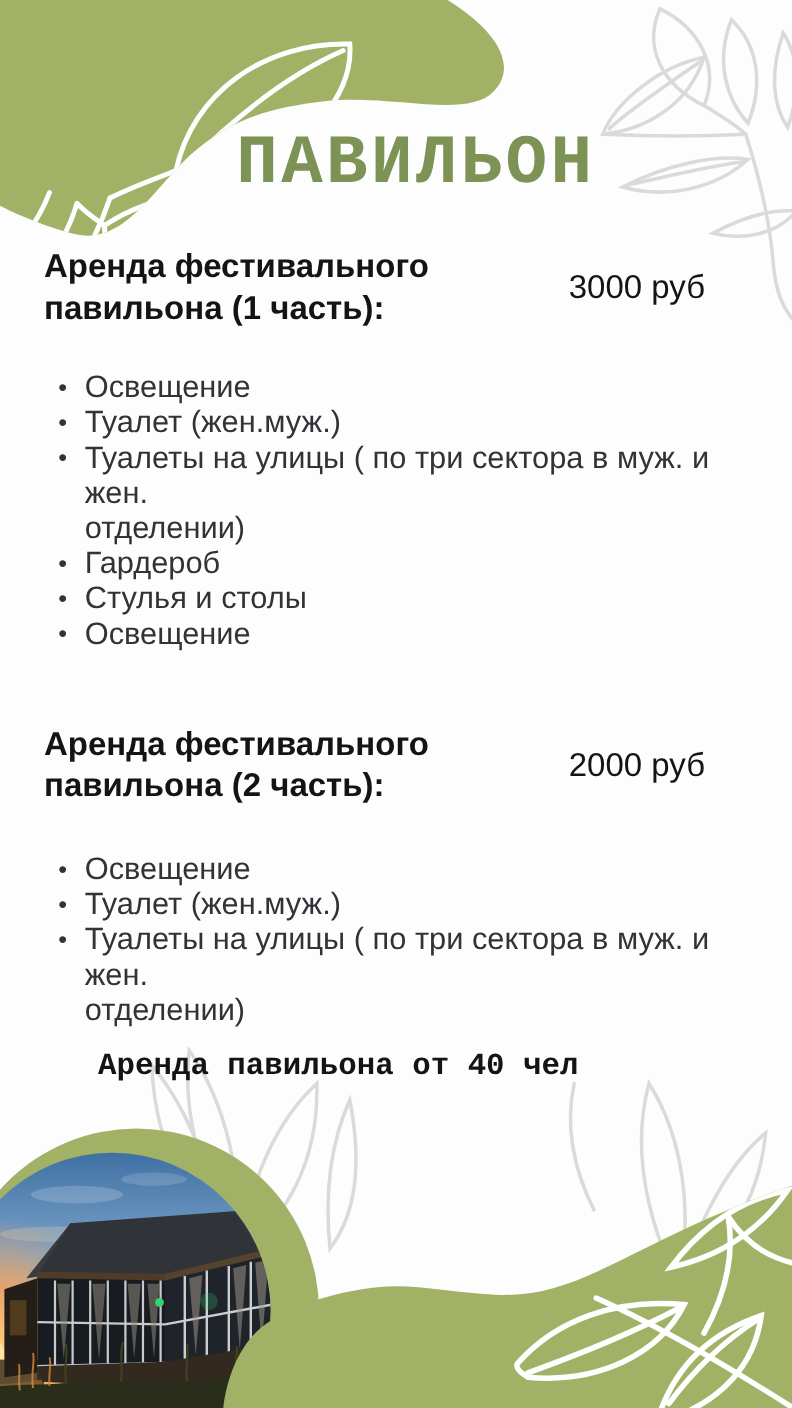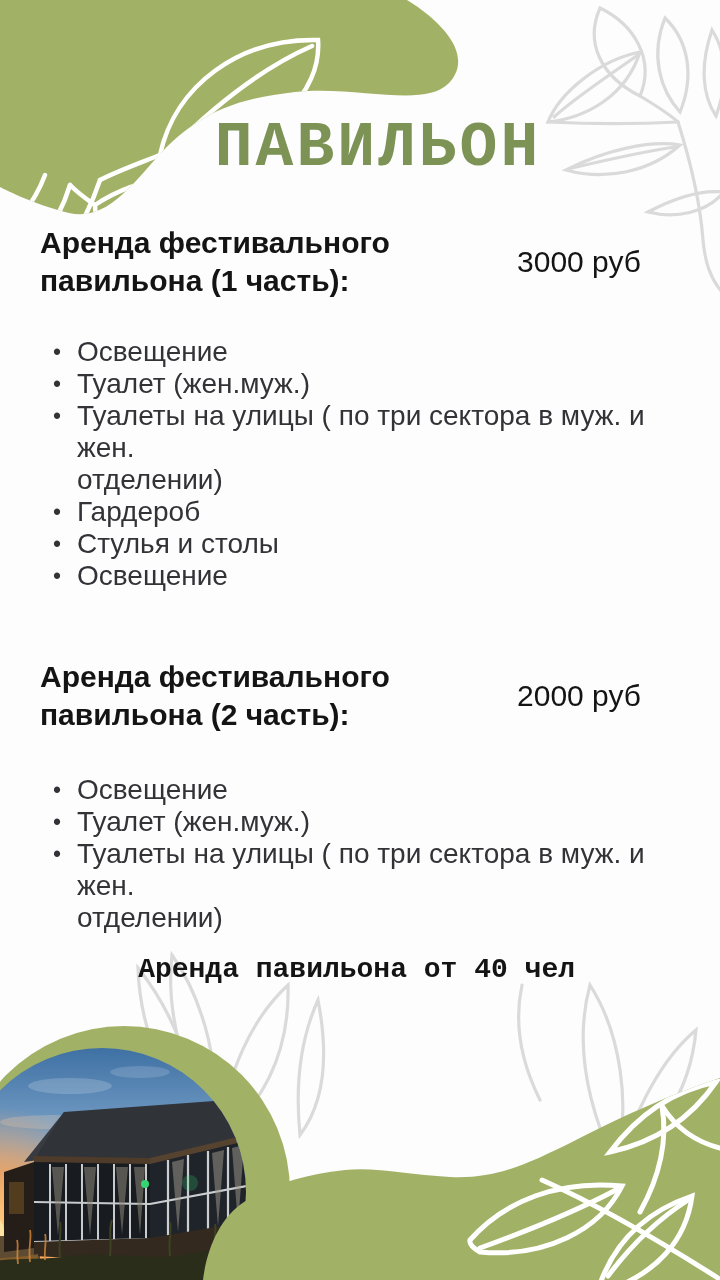--- a/index.html
+++ b/index.html
@@ -33,21 +33,21 @@
   .list-2 { top:774px; }
   ul.feature-list li {
     position:relative; padding-left:27px; white-space:pre-line;
     font-size:28px; line-height:32px; color:var(--body-text,#323237);
   }
   ul.feature-list li::before {
     content:"•"; position:absolute; left:3px; top:0;
     font-size:23px; line-height:32px; color:var(--body-text,#323237);
   }
   .cta {
-    left:40px; top:952px; width:535px; text-align:right;
+    left:40px; top:952px; width:535px; text-align:center;
     font-size:28px; font-weight:bold; line-height:36px;
     color:var(--heading-text,#141414);
   }
 </style>
 </head>
 <body>
 
 <div class="page">
 
   <svg class="bg" viewBox="0 0 720 1280" aria-hidden="true">

